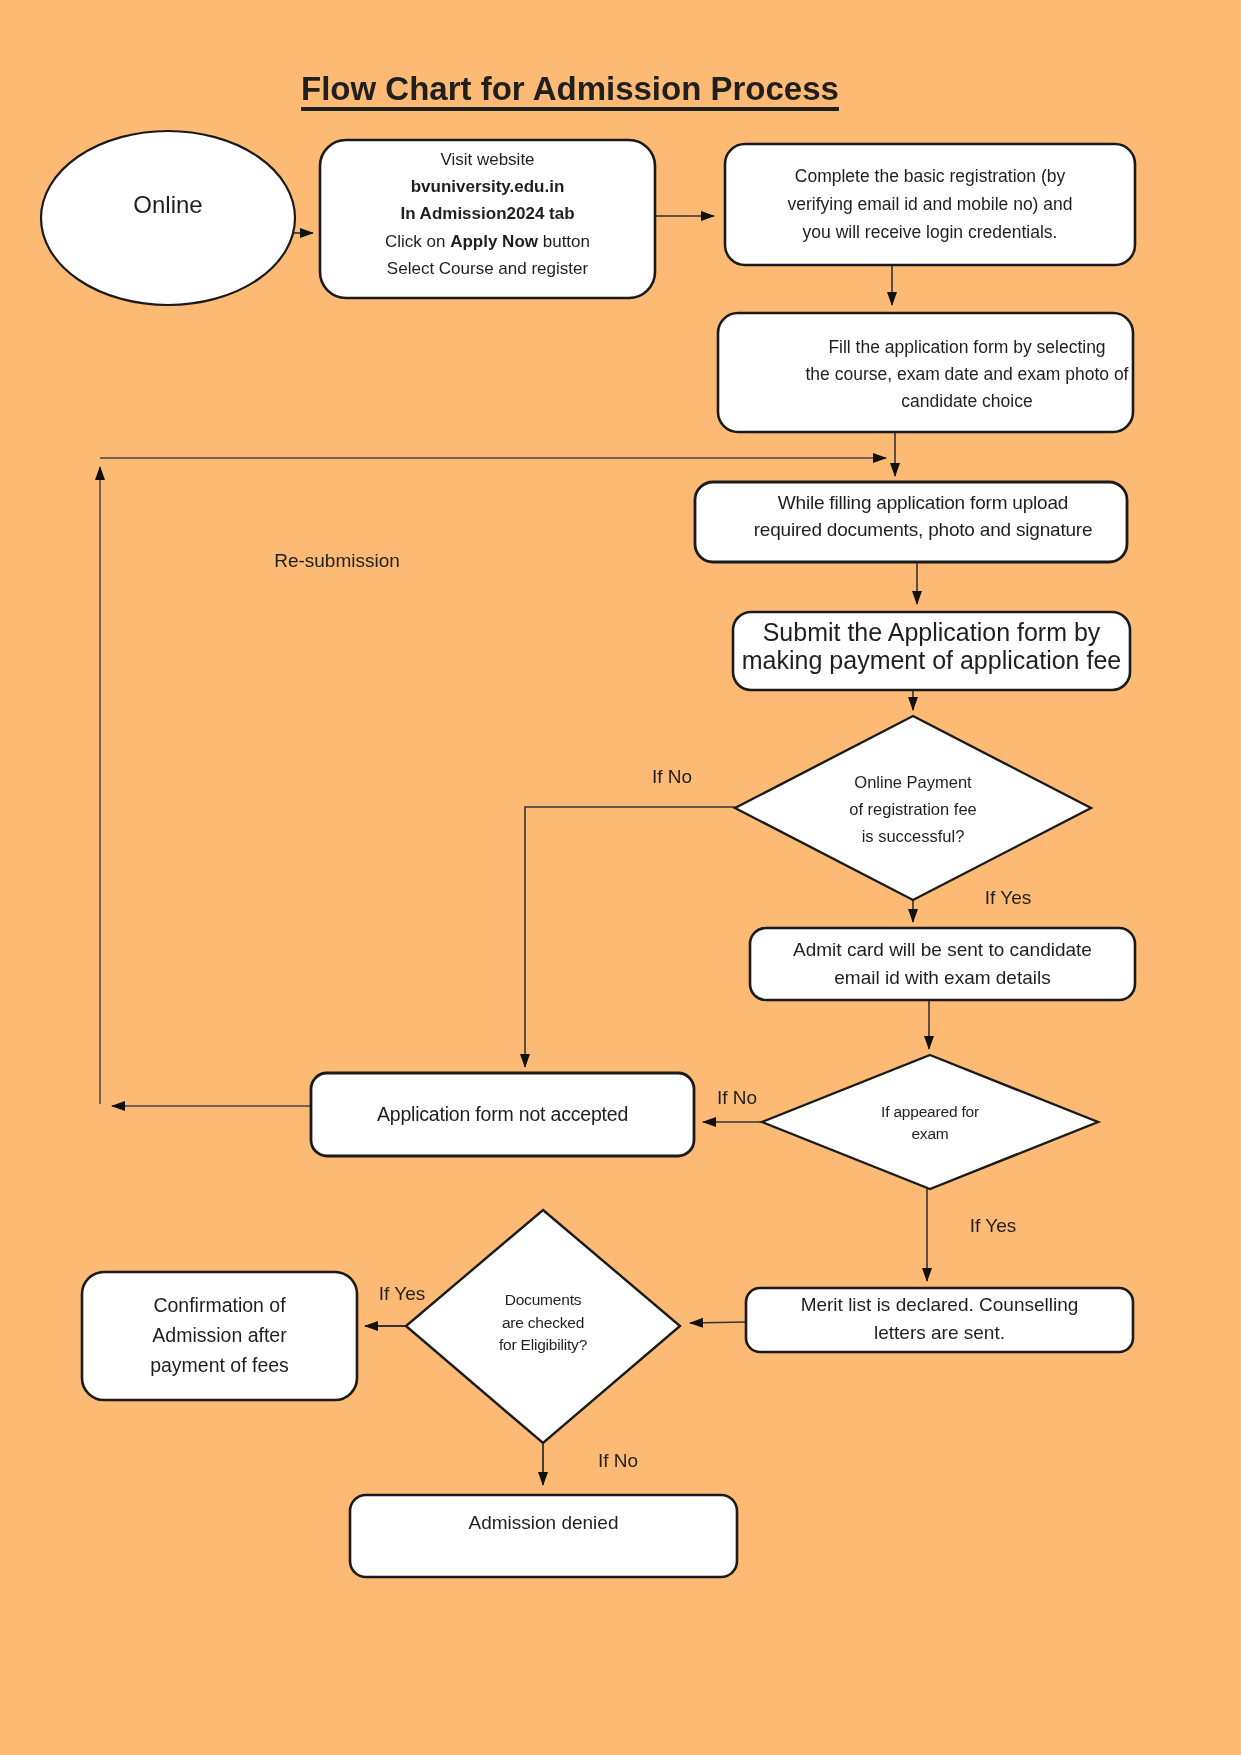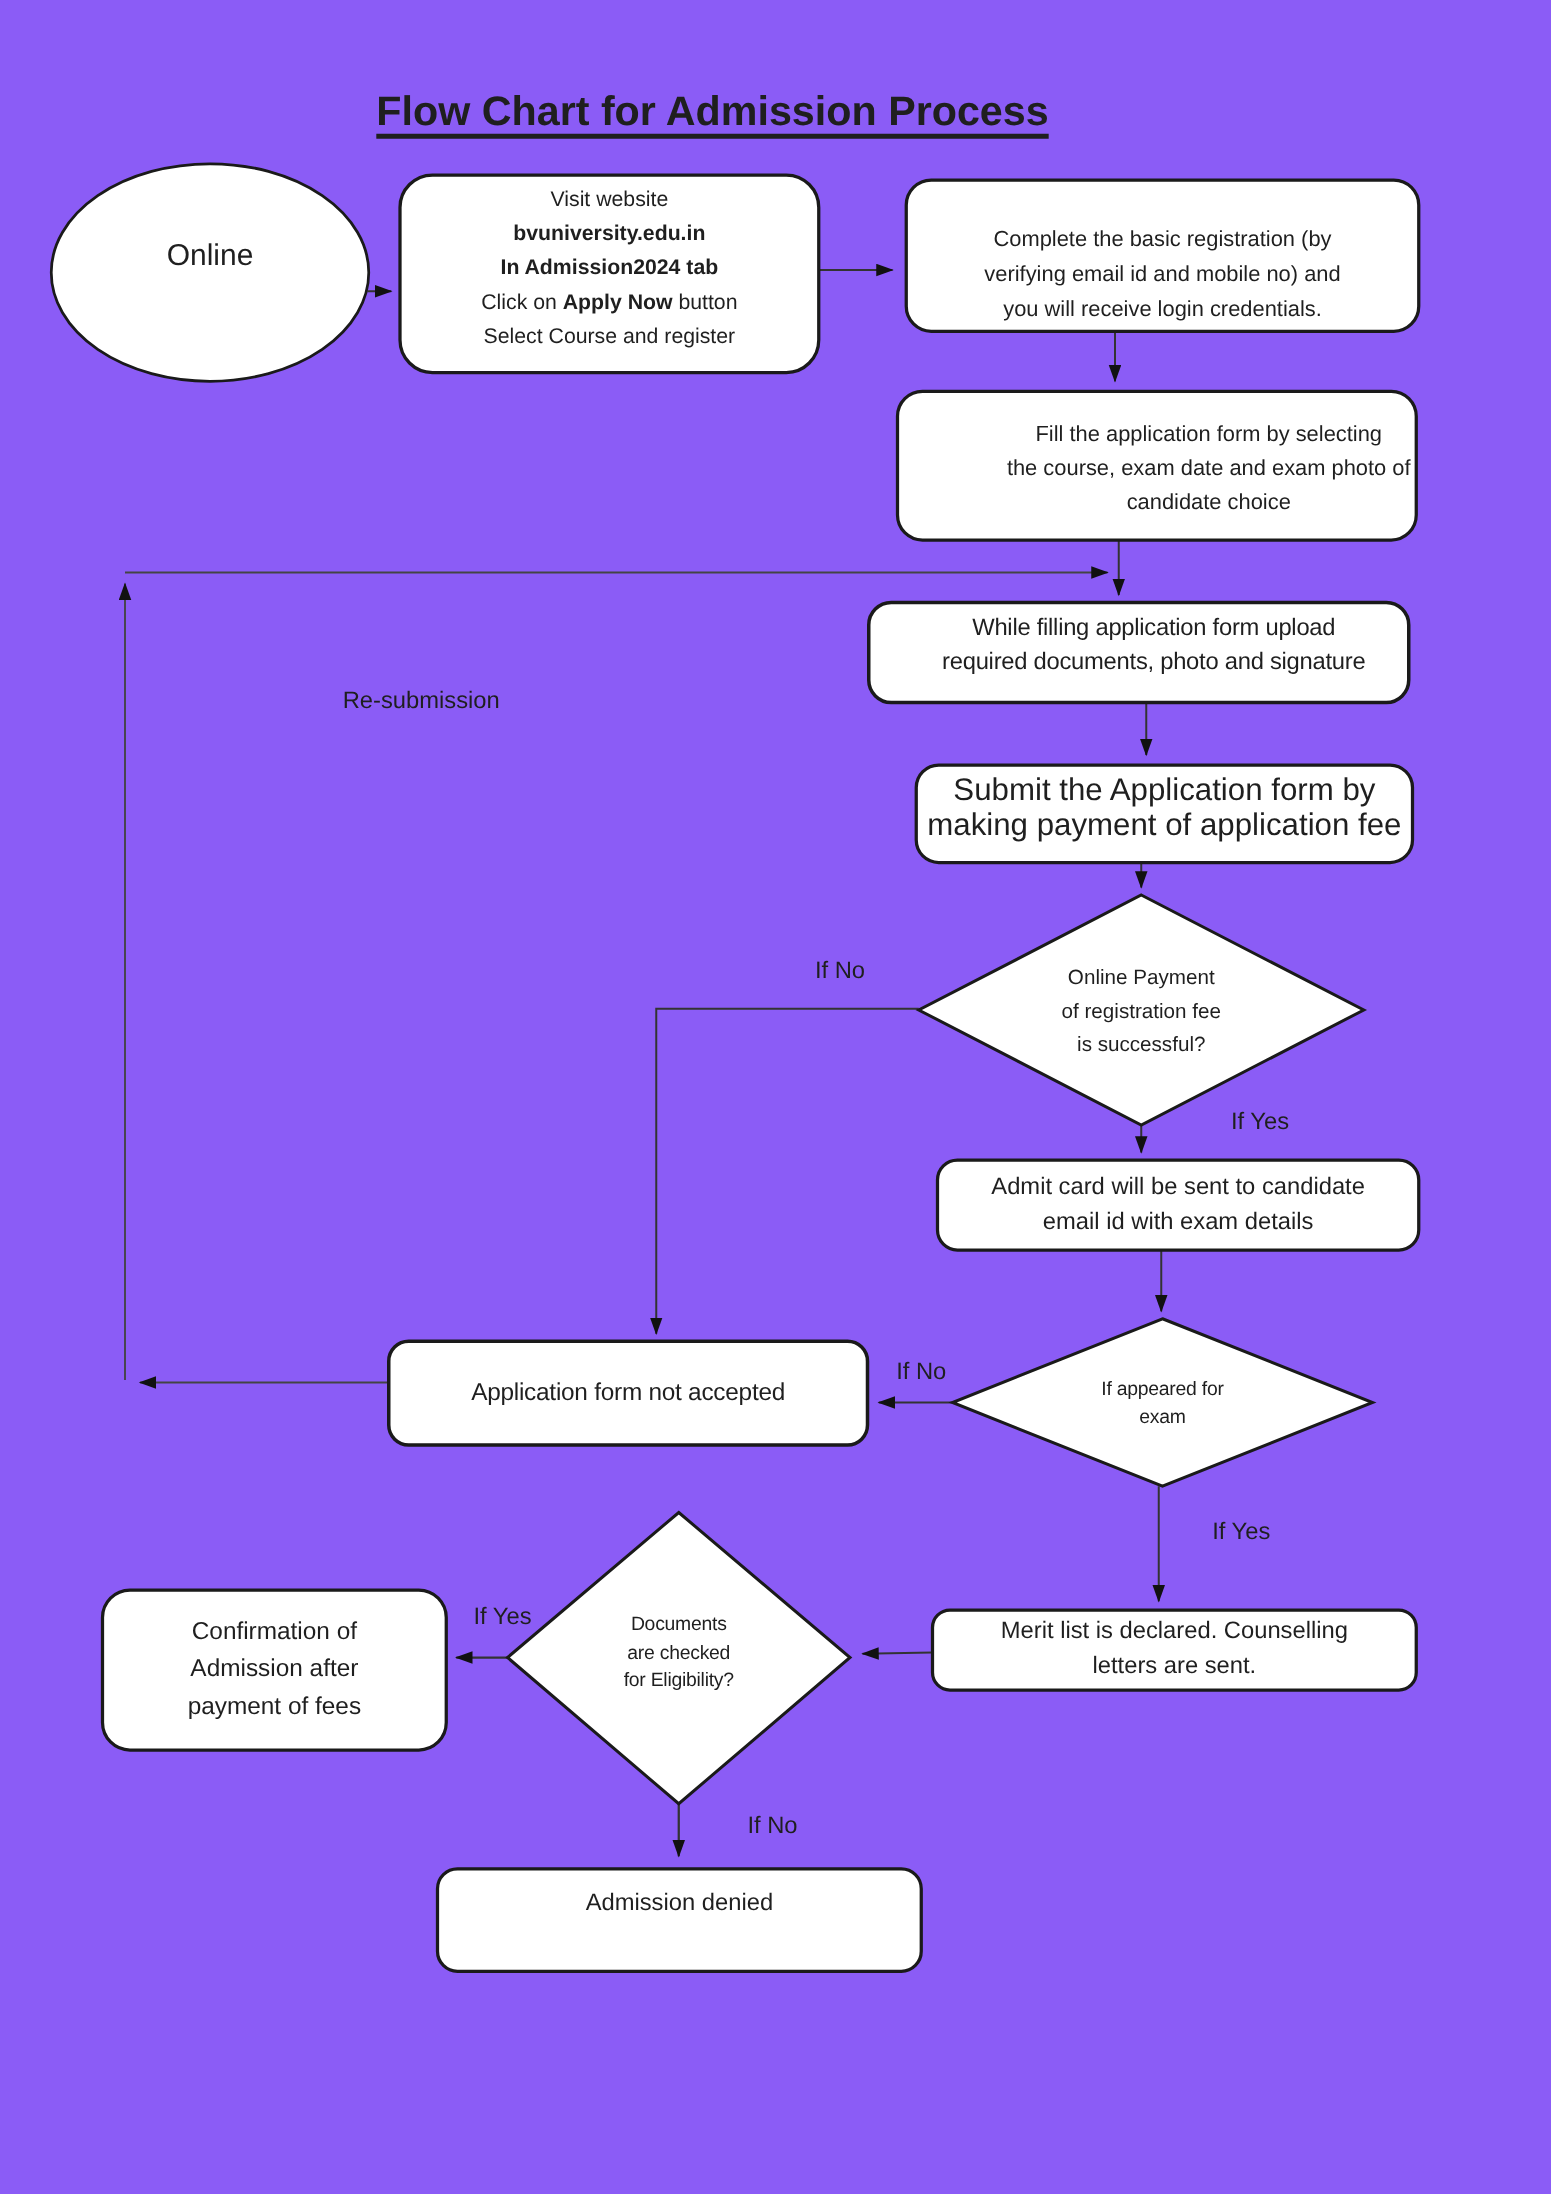--- a/index.html
+++ b/index.html
@@ -1,20 +1,20 @@
 <!DOCTYPE html>
 <html><head>
 <meta charset="utf-8">
 <style>
   html,body{margin:0;padding:0;background:#ffffff;}
   .canvas{
     position:relative;
     width:1241px;
     height:1755px;
-    background:#8b5cf6;
+    background:#fdba74;
     font-family:"Liberation Sans", sans-serif;
     color:#1f1f1f;
     overflow:hidden;
   }
   .layer{position:absolute;left:0;top:0;}
   .txt{position:absolute;text-align:center;white-space:nowrap;color:#1f1f1f;}
   .title{
     font-size:33px;font-weight:bold;
     text-decoration:underline;
     text-decoration-thickness:3.5px;
@@ -76,21 +76,21 @@
   </div>
 
   <div class="txt" style="left:322px;top:146px;width:331px;font-size:17px;line-height:27.2px;">
     <div>Visit website</div>
     <div class="b">bvuniversity.edu.in</div>
     <div class="b">In Admission2024 tab</div>
     <div><span>Click on </span><span class="b">Apply Now</span><span> button</span></div>
     <div>Select Course and register</div>
   </div>
 
-  <div class="txt" style="left:727px;top:177px;width:406px;font-size:17.5px;line-height:28px;">
+  <div class="txt" style="left:727px;top:162px;width:406px;font-size:17.5px;line-height:28px;">
     <div>Complete the basic registration (by</div>
     <div>verifying email id and mobile no) and</div>
     <div>you will receive login credentials.</div>
   </div>
 
   <div class="txt" style="left:720px;top:334px;width:494px;font-size:17.5px;line-height:27px;">
     <div>Fill the application form by selecting</div>
     <div>the course, exam date and exam photo of</div>
     <div>candidate choice</div>
   </div>

